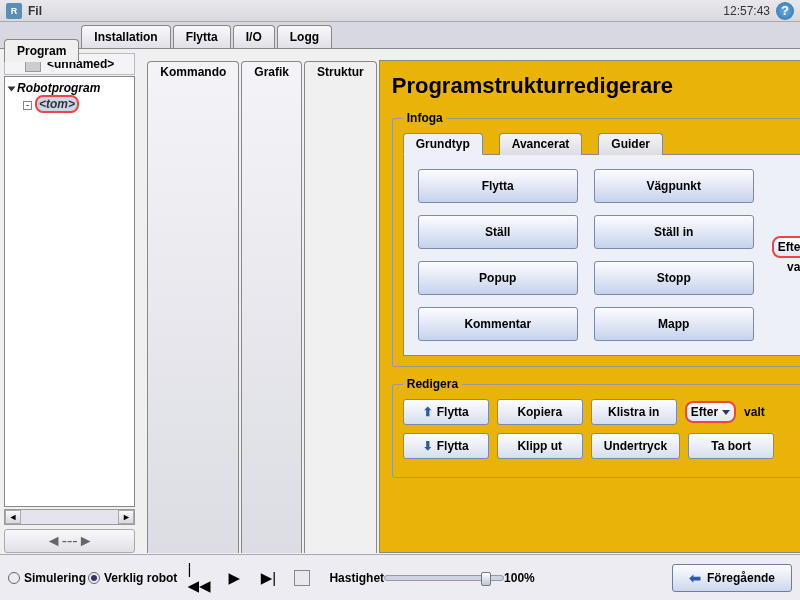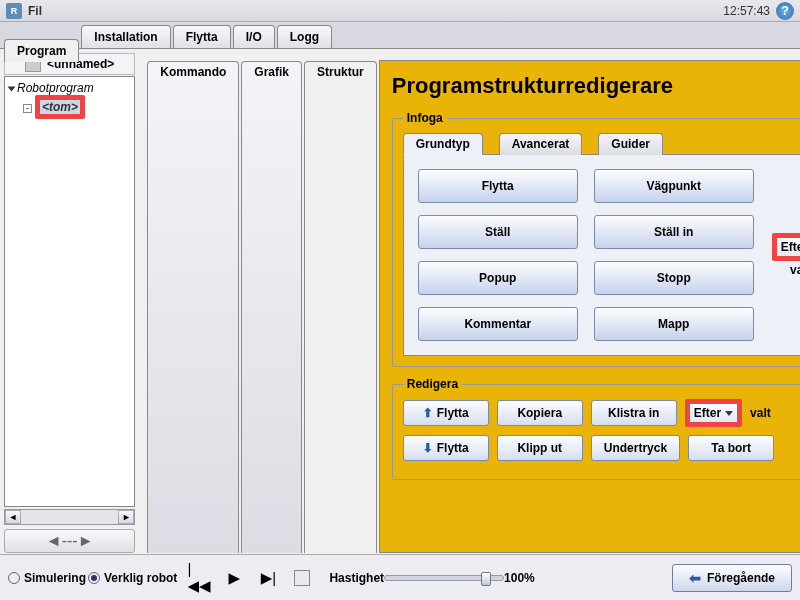--- a/index.html
+++ b/index.html
@@ -13,21 +13,21 @@
 .maintabs .tab{padding:4px 12px;border:1px solid #888;border-bottom:none;background:linear-gradient(#f8f8fc,#e0e0e8);border-radius:4px 4px 0 0;margin-right:2px;font-weight:bold;cursor:pointer}
 .maintabs .tab.active{background:#f0f0f0;position:relative;top:14px}
 .workarea{display:flex;height:508px;background:#f0f0f0}
 .leftpane{width:190px;display:flex;flex-direction:column;padding:4px}
 .filebar{display:flex;align-items:center;padding:2px 20px;border:1px solid #bbb;background:#f4f4f8;margin-bottom:1px}
 .filebar .disk{width:16px;height:16px;background:#ccc;border:1px solid #999;margin-right:6px}
 .filebar .fname{font-weight:bold}
 .tree{flex:1;background:#fff;border:1px solid #888;padding:4px;font-size:12px;overflow:auto}
 .tree .node{white-space:nowrap}
 .tree .tri{display:inline-block;width:0;height:0;border-left:5px solid #333;border-top:4px solid transparent;border-bottom:4px solid transparent;transform:rotate(90deg);margin-right:3px;vertical-align:middle}
-.tree .root{font-style:italic;font-weight:normal}
+.tree .root{font-style:italic;font-weight:bold}
 .tree .child{padding-left:14px}
 .tree .minus{display:inline-block;width:9px;height:9px;border:1px solid #888;text-align:center;line-height:7px;font-size:9px;margin-right:3px;background:#fff}
 .tree .sel{background:#cdd6e8;font-style:italic;color:#333;padding:0 2px}
 .hscroll{height:16px;background:#e4e4ec;border:1px solid #999;margin-top:2px;display:flex}
 .hscroll .btn{width:16px;background:linear-gradient(#f8f8fc,#d8d8e4);border:1px solid #aaa;text-align:center;font-size:9px;line-height:12px}
 .hscroll .track{flex:1}
 .jog{height:24px;margin-top:4px;display:flex;justify-content:center;align-items:center;font-size:16px;color:#666;background:linear-gradient(#f8f8fc,#e0e0e8);border:1px solid #aaa;border-radius:3px}
 .rightpane{flex:1;padding:12px 6px 4px 2px;display:flex;flex-direction:row}
 .subtabs{display:flex;padding-left:6px}
 .subtabs .tab{padding:3px 12px;border:1px solid #888;border-bottom:none;background:linear-gradient(#f4f4f8,#dcdce4);border-radius:4px 4px 0 0;margin-right:2px;font-weight:bold;cursor:pointer}
@@ -36,21 +36,21 @@
 .editor h1{font-size:22px;font-weight:bold;margin-bottom:12px}
 fieldset{border:1px solid #999;border-radius:2px;padding:8px 10px 10px;margin-bottom:10px}
 legend{font-weight:bold;padding:0 4px}
 .innertabs{display:flex;margin-bottom:-1px;position:relative;z-index:1}
 .innertabs .tab{padding:3px 12px;border:1px solid #888;border-bottom:none;background:linear-gradient(#f4f4f8,#dcdce4);border-radius:4px 4px 0 0;margin-right:16px;font-weight:bold;cursor:pointer}
 .innertabs .tab.active{background:#eef0f8;border-bottom:1px solid #eef0f8}
 .innerbox{border:1px solid #888;background:#eef0f8;padding:14px;display:flex;align-items:center}
 .btngrid{display:grid;grid-template-columns:160px 160px;gap:12px 16px}
 .bbtn{height:34px;background:linear-gradient(#fdfdff,#c6d2ec);border:1px solid #7a8aa8;border-radius:3px;font-weight:bold;cursor:pointer;display:flex;align-items:center;justify-content:center}
 .sideopt{margin-left:18px;text-align:center}
-.sel{display:inline-flex;align-items:center;border:5px solid #ef4444;background:linear-gradient(#fdfdff,#e4e8f4);padding:2px 4px;border-radius:2px;font-weight:bold;cursor:pointer}
+.sel{display:inline-flex;align-items:center;border:2px solid #ef4444;background:linear-gradient(#fdfdff,#e4e8f4);padding:2px 4px;border-radius:8px;font-weight:bold;cursor:pointer}
 .sel .arr{margin-left:4px;width:0;height:0;border-left:4px solid transparent;border-right:4px solid transparent;border-top:5px solid #336}
 .editrow{display:flex;gap:8px;margin-bottom:8px;align-items:center}
 .sbtn{height:26px;padding:0 12px;background:linear-gradient(#fdfdff,#d6deee);border:1px solid #7a8aa8;border-radius:3px;font-weight:bold;cursor:pointer;display:flex;align-items:center;justify-content:center;min-width:86px}
 .sbtn .aup{color:#2a5aa8;margin-right:4px}
 .sbtn .adown{color:#2a5aa8;margin-right:4px}
 .bottombar{position:absolute;bottom:0;left:0;right:0;height:46px;background:#ececf2;border-top:1px solid #aaa;display:flex;align-items:center;padding:0 8px}
 .radiocol{display:flex;flex-direction:row;gap:2px;margin-right:10px}
 .radiocol label{display:flex;align-items:center;font-weight:bold;font-size:11px}
 .radiocol .r{width:12px;height:12px;border-radius:50%;border:1px solid #666;margin-right:4px;display:inline-flex;align-items:center;justify-content:center}
 .radiocol .r.on::after{content:"";width:6px;height:6px;background:#336;border-radius:50%}

